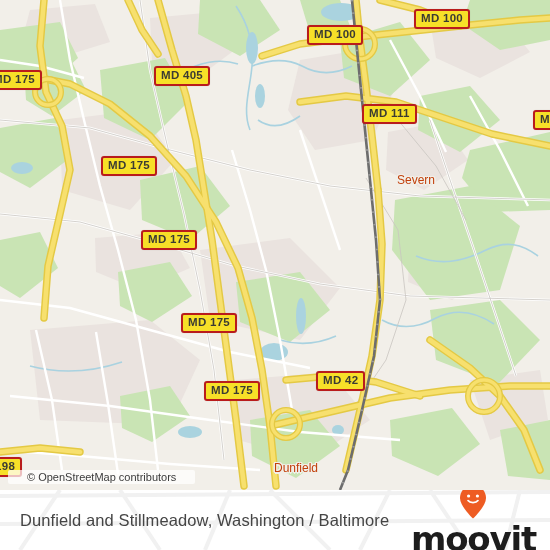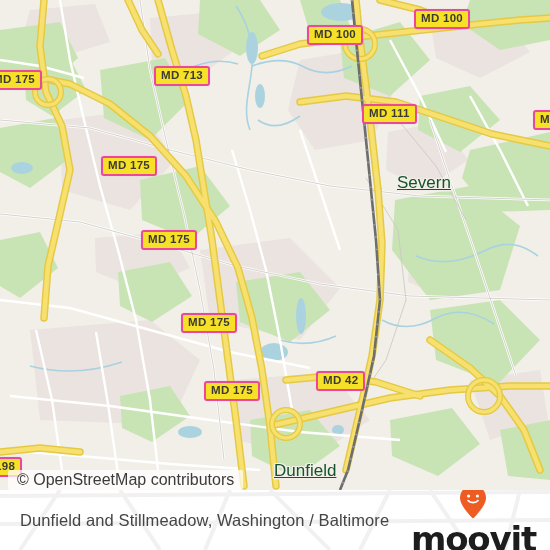--- a/index.html
+++ b/index.html
@@ -11,46 +11,45 @@
   #app{position:relative;width:550px;height:550px;overflow:hidden;background:#fff;}
 
   
   #map{position:absolute;left:0;top:0;width:550px;height:490px;overflow:hidden;background:#f2efe9;}
   #map svg{position:absolute;left:0;top:0;}
 
   
   .shield{
     position:absolute;
     background:#f7e028;
-    border:2px solid #ec4899;
+    border:2px solid #b91c1c;
     border-radius:3px;
     color:#3b3b33;
     font-weight:bold;
     font-size:11.5px;
     letter-spacing:.3px;
     padding:1px 5px 2px 5px;
     line-height:13px;
     white-space:nowrap;
     box-shadow:0 0 0 .5px rgba(0,0,0,.04);
   }
   .place{
     position:absolute;
-    color:#14532d;
-    font-size:17px;
+    color:#c2410c;
+    font-size:12px;
     white-space:nowrap;
     text-shadow:
       1.5px 0 #f2efe9,-1.5px 0 #f2efe9,0 1.5px #f2efe9,0 -1.5px #f2efe9,
       1px 1px #f2efe9,-1px -1px #f2efe9,1px -1px #f2efe9,-1px 1px #f2efe9;
-    text-decoration: underline;
   }
   .attrib{
     position:absolute;left:8px;top:470px;
-    font-size:16px;color:#3b3b3b;
+    font-size:11px;color:#3b3b3b;
     background:rgba(255,255,255,.72);
-    padding:1px 9px;border-radius:2px;
+    padding:1px 19px;border-radius:2px;
     white-space:nowrap;
   }
 
   
   #popup{
     position:absolute;left:190px;top:125px;width:167px;
     filter:drop-shadow(0 2px 4px rgba(0,0,0,.32));
   }
   #popup-top{
     height:103px;background:#22b76a;
@@ -240,21 +239,21 @@
         </g>
       </g>
 
       <g>
         <path d="M352 0 L358 60 L364 120 L370 180 L376 240 L380 300 L374 356 L362 410 L348 470 L340 490" fill="none" stroke="#6d6d6d" stroke-width="2.6"></path>
         <path d="M352 0 L358 60 L364 120 L370 180 L376 240 L380 300 L374 356 L362 410 L348 470 L340 490" fill="none" stroke="#9a9a9a" stroke-width="2.4" stroke-dasharray="1.5 11"></path>
       </g>
     </svg>
 
     <div class="shield" style="left:-14px;top:70px">MD 175</div>
-    <div class="shield" style="left:154px;top:66px">MD 713</div>
+    <div class="shield" style="left:154px;top:66px">MD 405</div>
     <div class="shield" style="left:307px;top:25px">MD 100</div>
     <div class="shield" style="left:414px;top:9px">MD 100</div>
     <div class="shield" style="left:362px;top:104px">MD 111</div>
     <div class="shield" style="left:533px;top:110px">MD</div>
     <div class="shield" style="left:101px;top:156px">MD 175</div>
     <div class="shield" style="left:141px;top:230px">MD 175</div>
     <div class="shield" style="left:181px;top:313px">MD 175</div>
     <div class="shield" style="left:204px;top:381px">MD 175</div>
     <div class="shield" style="left:316px;top:371px">MD 42</div>
     <div class="shield" style="left:-12px;top:457px">198</div>

